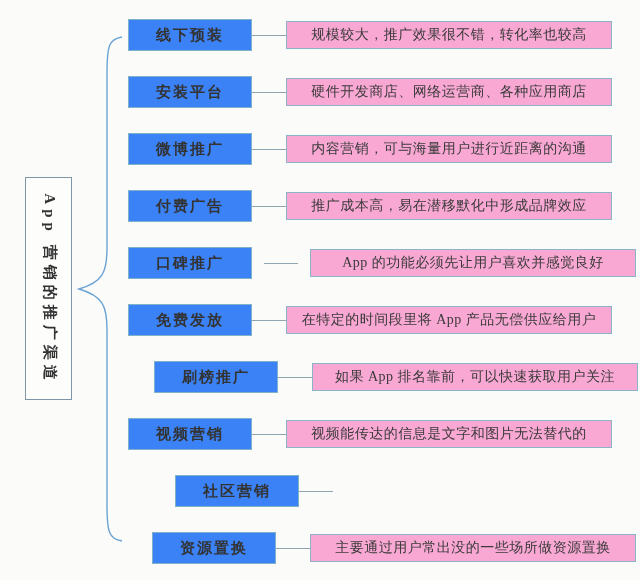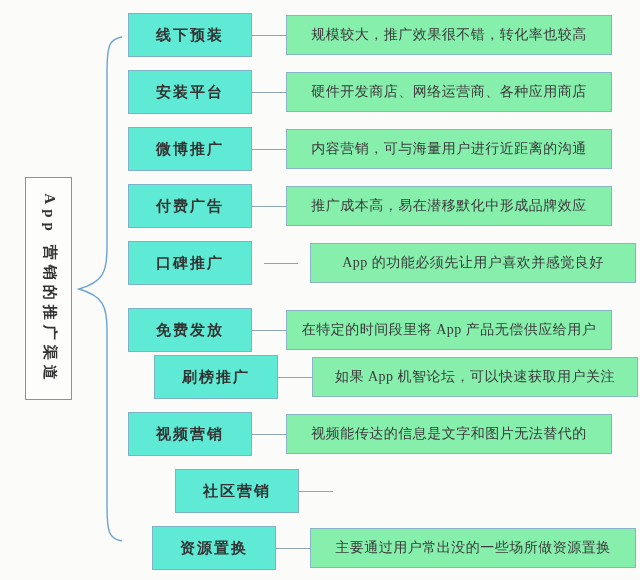--- a/index.html
+++ b/index.html
@@ -45,46 +45,46 @@
   }
   .row {
     position: absolute;
     left: 128px;
     height: 34px;
     display: flex;
     align-items: center;
   }
   .branch-box {
     width: 124px;
-    height: 44px;
+    height: 32px;
     box-sizing: border-box;
     border: 1px solid #7fb2c8;
-    background: #5eead4;
+    background: #3b82f6;
     display: flex;
     align-items: center;
     justify-content: center;
     flex: 0 0 124px;
   }
   .branch-label {
     font-size: 15px;
     font-weight: bold;
     letter-spacing: 2px;
     color: #333333;
   }
   .h-connector {
     flex: 0 0 34px;
     height: 1px;
     background: #8fa6b0;
   }
   .desc-box {
     width: 326px;
-    height: 40px;
+    height: 28px;
     box-sizing: border-box;
     border: 1px solid #8ab5c9;
-    background: #86efac;
+    background: #f9a8d4;
     display: flex;
     align-items: center;
     justify-content: center;
     flex: 0 0 326px;
   }
   .desc-label {
     font-size: 14px;
     letter-spacing: 0.5px;
     color: #3a3a3a;
     white-space: nowrap;
@@ -148,36 +148,36 @@
   </div>
       <div class="row" style="top: 246px; gap: 12px;">
     <div class="branch-box">
       <span class="branch-label">口碑推广</span>
     </div>
     <div class="h-connector"></div>
     <div class="desc-box">
       <span class="desc-label">App 的功能必须先让用户喜欢并感觉良好</span>
     </div>
   </div>
-      <div class="row" style="top: 313px; font-family: Liberation Serif, serif;">
+      <div class="row" style="top: 303px; font-family: Liberation Serif, serif;">
     <div class="branch-box">
       <span class="branch-label">免费发放</span>
     </div>
     <div class="h-connector"></div>
     <div class="desc-box">
       <span class="desc-label">在特定的时间段里将 App 产品无偿供应给用户</span>
     </div>
   </div>
       <div class="row" style="top: 360px; padding-left: 26px;">
     <div class="branch-box">
       <span class="branch-label">刷榜推广</span>
     </div>
     <div class="h-connector"></div>
     <div class="desc-box">
-      <span class="desc-label">如果 App 机智论坛，可以快速获取用户关注</span>
+      <span class="desc-label">如果 App 排名靠前，可以快速获取用户关注</span>
     </div>
   </div>
       <div class="row" style="top: 417px;">
     <div class="branch-box">
       <span class="branch-label">视频营销</span>
     </div>
     <div class="h-connector"></div>
     <div class="desc-box">
       <span class="desc-label">视频能传达的信息是文字和图片无法替代的</span>
     </div>

